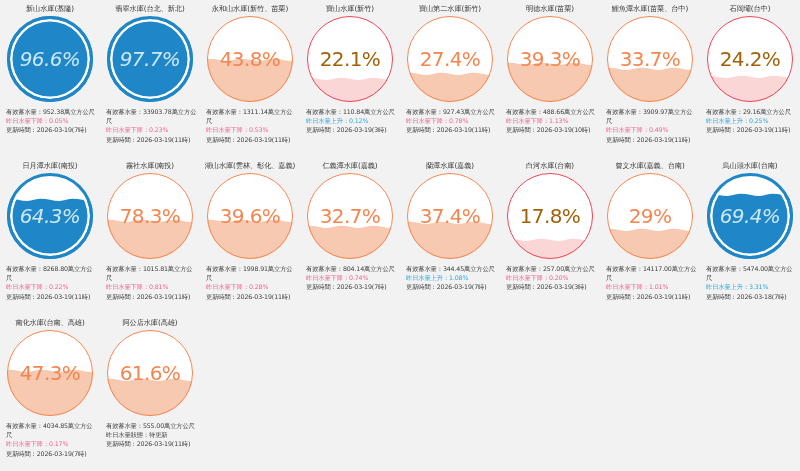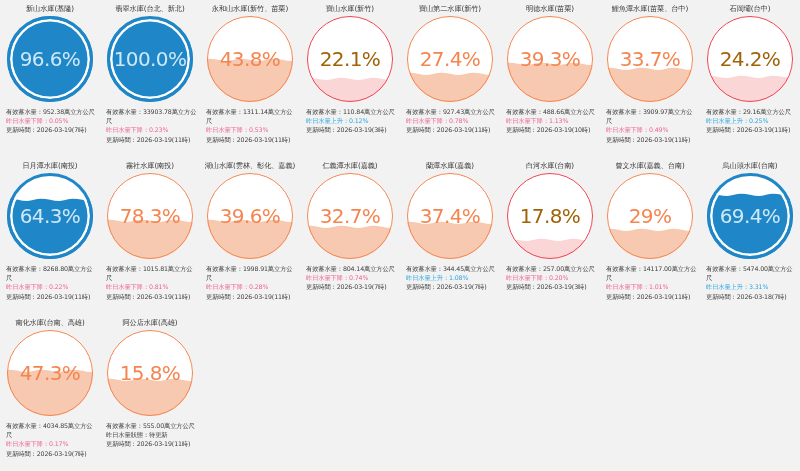--- a/index.html
+++ b/index.html
@@ -81,21 +81,21 @@
     pointer-events: none;
   }
   
   .s-high .ring {
     border: 3px solid #1f87c8;
     box-shadow: inset 0 0 0 2.5px #ffffff;
   }
   .s-high .gauge { background: #ffffff; }
   .s-high .water-fill { background: #1f87c8; }
   .s-high .wave-svg path { fill: #1f87c8; }
-  .s-high .pct { color: #cfe8f6; }
+  .s-high .pct { color: #cfe8f6; font-style: italic; }
 
   
   .s-mid .ring { border: 1.6px solid #f5854f; }
   .s-mid .water-fill { background: #f6c9b0; }
   .s-mid .wave-svg path { fill: #f6c9b0; }
   .s-mid .pct { color: #f5854f; }
 
   
   .s-low .ring { border: 1.6px solid #ef4452; }
   .s-low .water-fill { background: #fbd6d6; }
@@ -146,21 +146,21 @@
       <div class="gauge-wrap">
         <div class="gauge">
           <div class="water" style="height: 78.8px;">
             <div class="water-fill" style="position: absolute; inset: 0px;"></div>
             <svg class="wave-svg" viewBox="0 0 108 14" preserveAspectRatio="none">
               <path d="M0,6 C12,0 24,12 36,6 C48,0 60,12 72,6 C84,0 96,12 108,6 L108,14 L0,14 Z"></path>
             </svg>
           </div>
         </div>
         <div class="ring"></div>
-        <div class="pct">100.0%</div>
+        <div class="pct">97.7%</div>
       </div>
       <div class="info">
         <div>有效蓄水量：33903.78萬立方公尺</div>
         <div class="delta-down">昨日水量下降：0.23%</div>
         <div>更新時間：2026-03-19(11時)</div>
       </div>
     </div>
     <div class="card s-mid">
       <div class="card-title">永和山水庫(新竹、苗栗)</div>
       <div class="gauge-wrap">
@@ -466,21 +466,21 @@
       <div class="gauge-wrap">
         <div class="gauge">
           <div class="water" style="height: 32.3px;">
             <div class="water-fill" style="position: absolute; inset: 0px;"></div>
             <svg class="wave-svg" viewBox="0 0 108 14" preserveAspectRatio="none">
               <path d="M0,6 C12,0 24,12 36,6 C48,0 60,12 72,6 C84,0 96,12 108,6 L108,14 L0,14 Z"></path>
             </svg>
           </div>
         </div>
         <div class="ring"></div>
-        <div class="pct">15.8%</div>
+        <div class="pct">61.6%</div>
       </div>
       <div class="info">
         <div>有效蓄水量：555.00萬立方公尺</div>
         <div class="delta-none">昨日水量狀態：待更新</div>
         <div>更新時間：2026-03-19(11時)</div>
       </div>
     </div>
   </div>
 
 </body></html>

